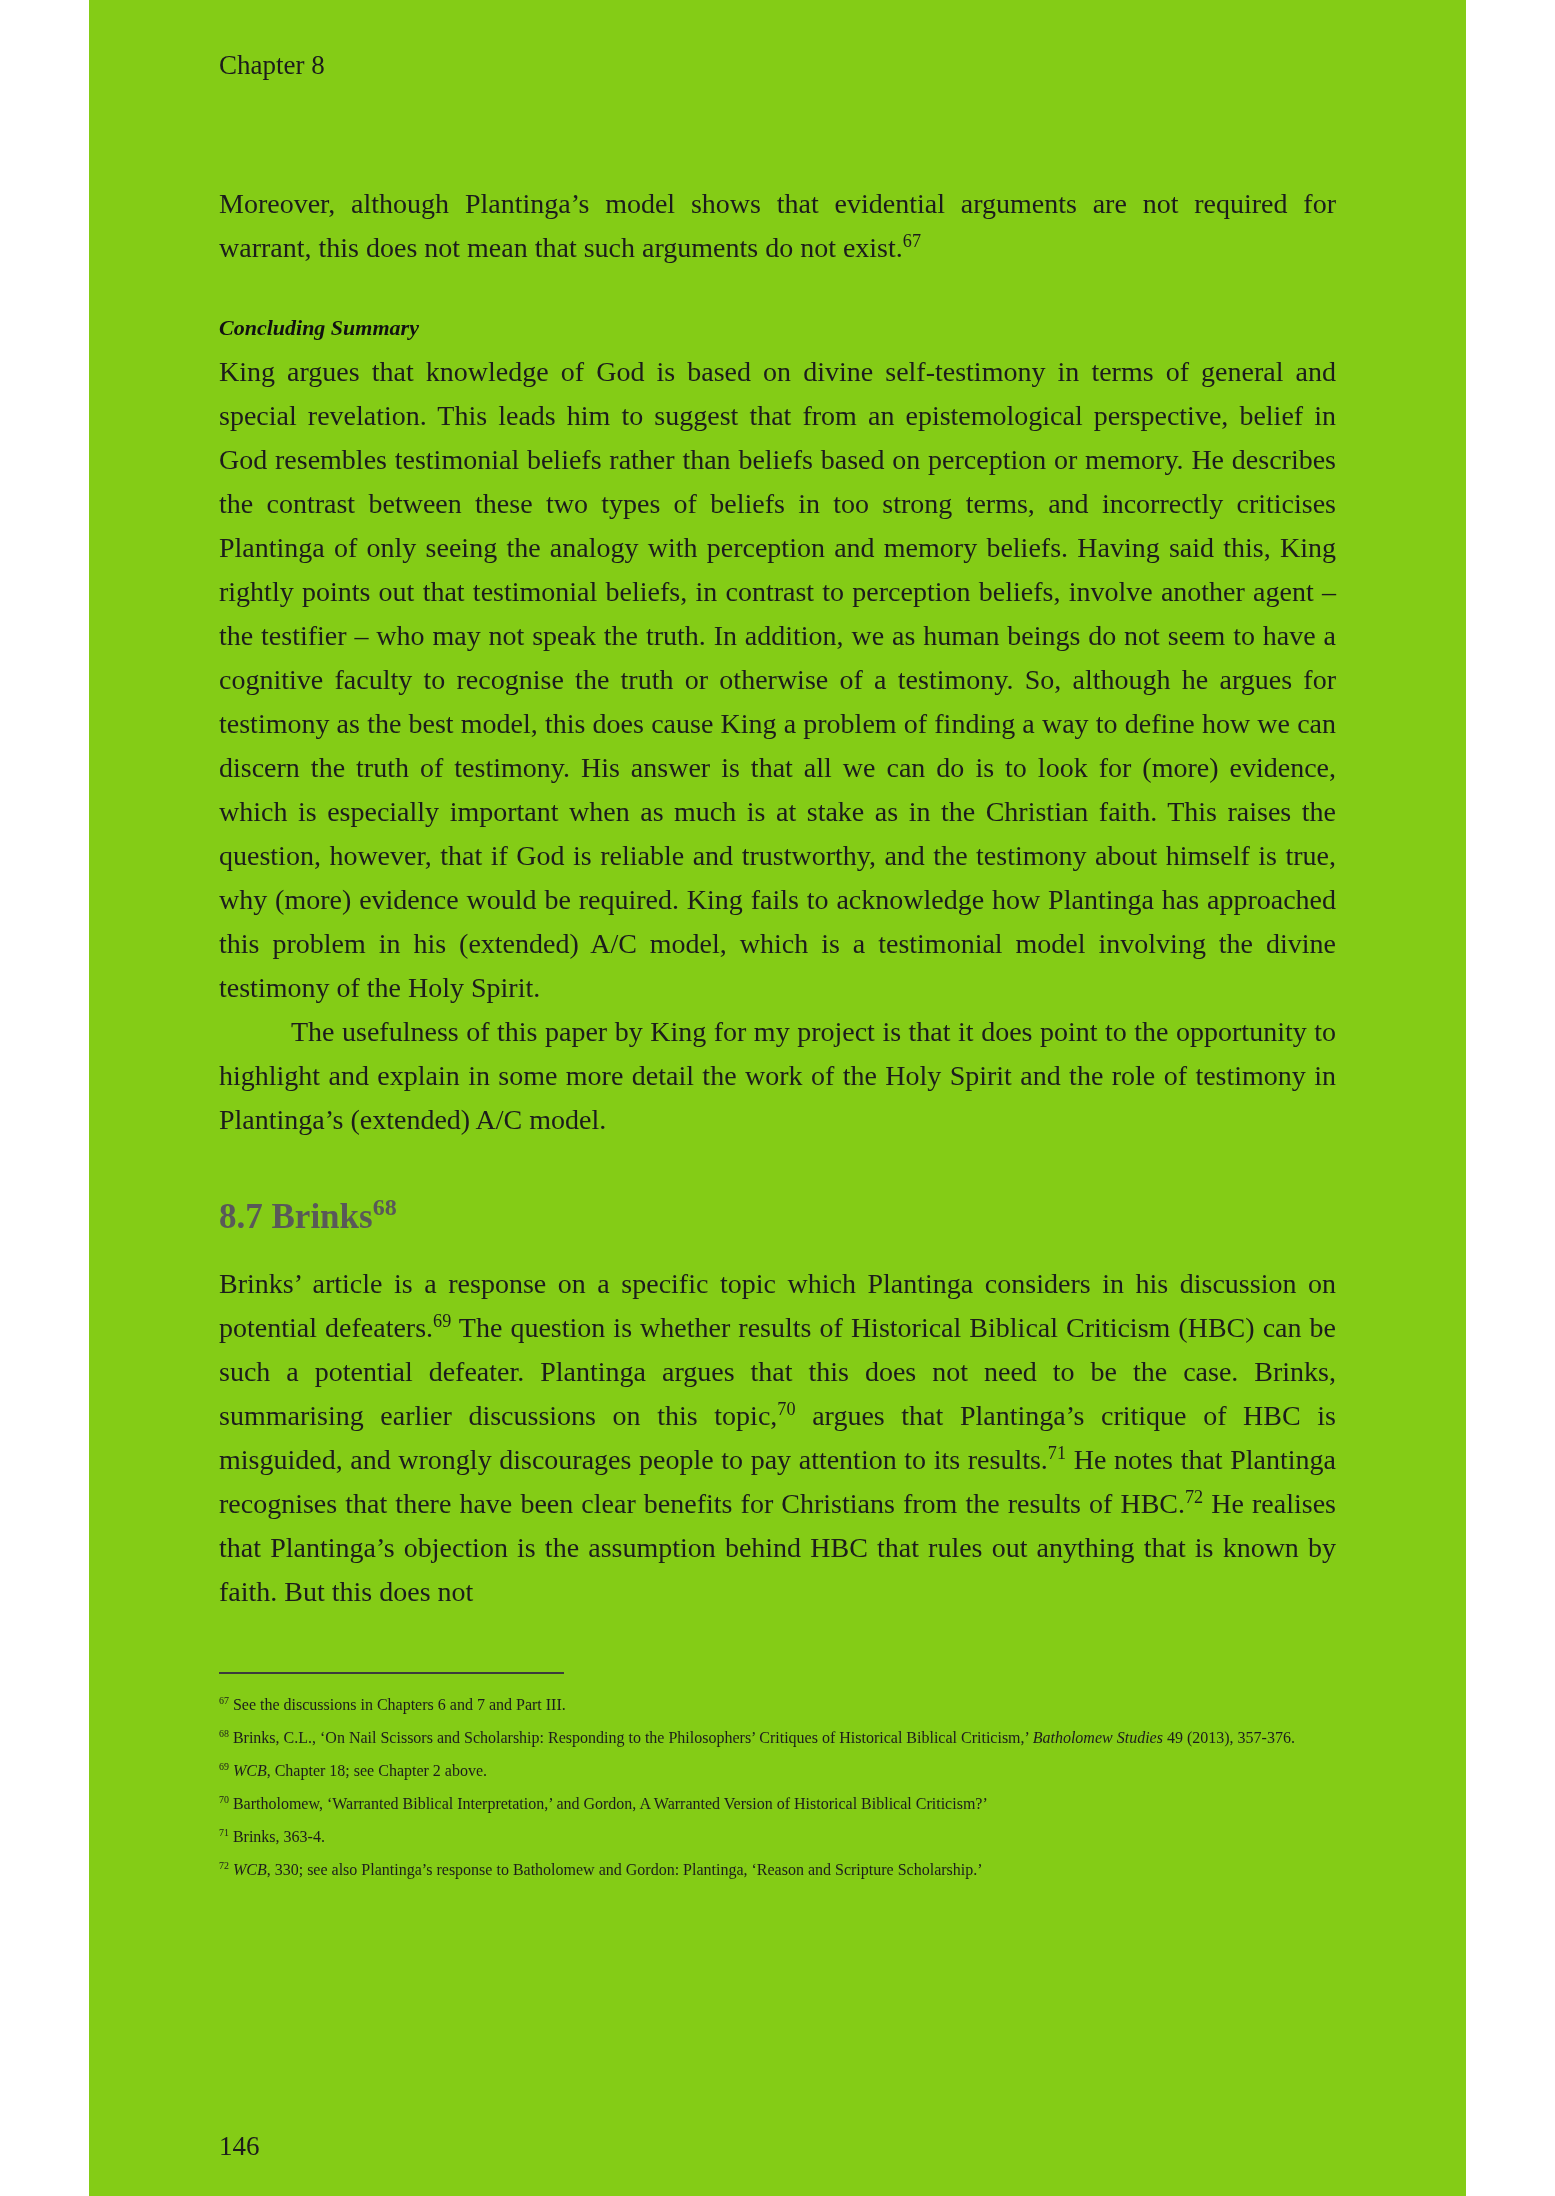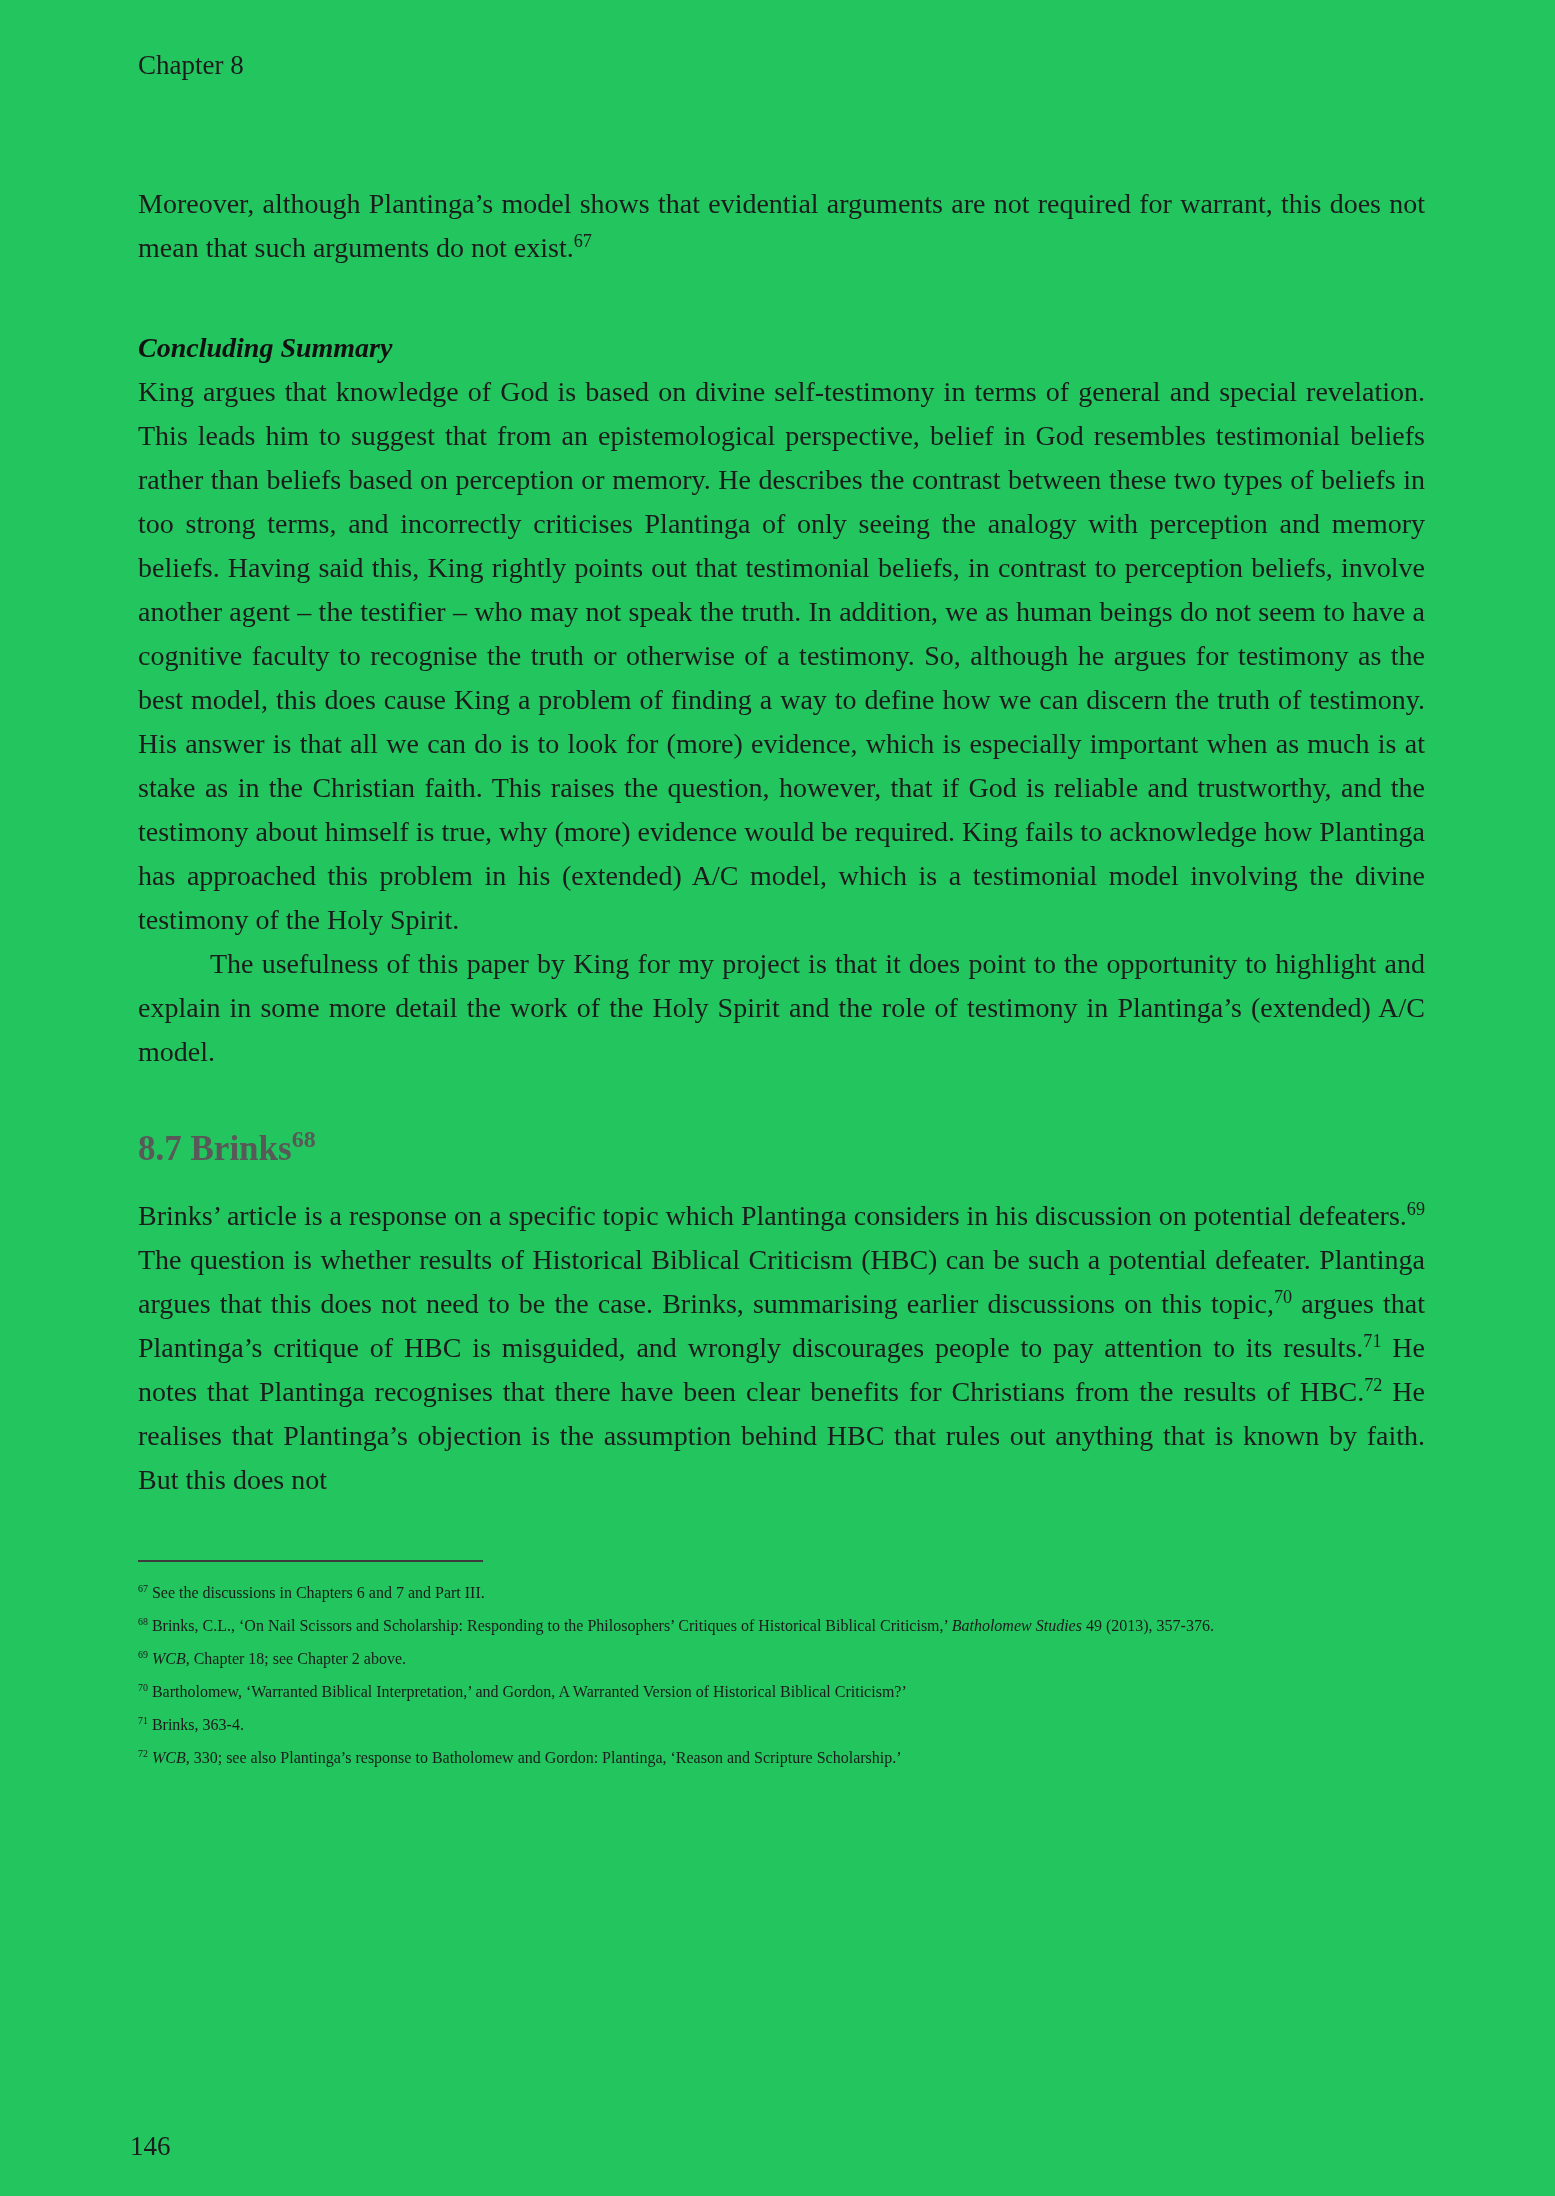--- a/index.html
+++ b/index.html
@@ -1,46 +1,45 @@
 <!DOCTYPE html>
 <html><head>
 <meta charset="utf-8">
 <style>
   * { margin: 0; padding: 0; box-sizing: border-box; }
   html, body { background: #ffffff; }
   .page {
     position: relative;
-    width: 1555px;
+    width: 1377px;
     height: 2196px;
     margin: 0 auto;
-    background: #22c55e;
+    background: #84cc16;
     overflow: hidden;
     font-family: "Liberation Serif", serif;
     color: #1c1c1c;
-    padding-left: 8px;
   }
   .content {
     padding: 48px 130px 0 130px;
   }
   .running-header {
     font-size: 27px;
     line-height: 34px;
     color: #1c1c1c;
   }
   .body-text p {
     font-size: 28px;
     line-height: 44px;
     text-align: justify;
   }
   p.first-par {
     margin-top: 100px;
   }
   .subheading {
-    margin-top: 56px;
-    font-size: 28px;
+    margin-top: 36px;
+    font-size: 22px;
     line-height: 44px;
     font-weight: bold;
     font-style: italic;
     color: #111111;
   }
   .indent-par {
     text-indent: 72px;
   }
   .section-heading {
     margin-top: 52px;

